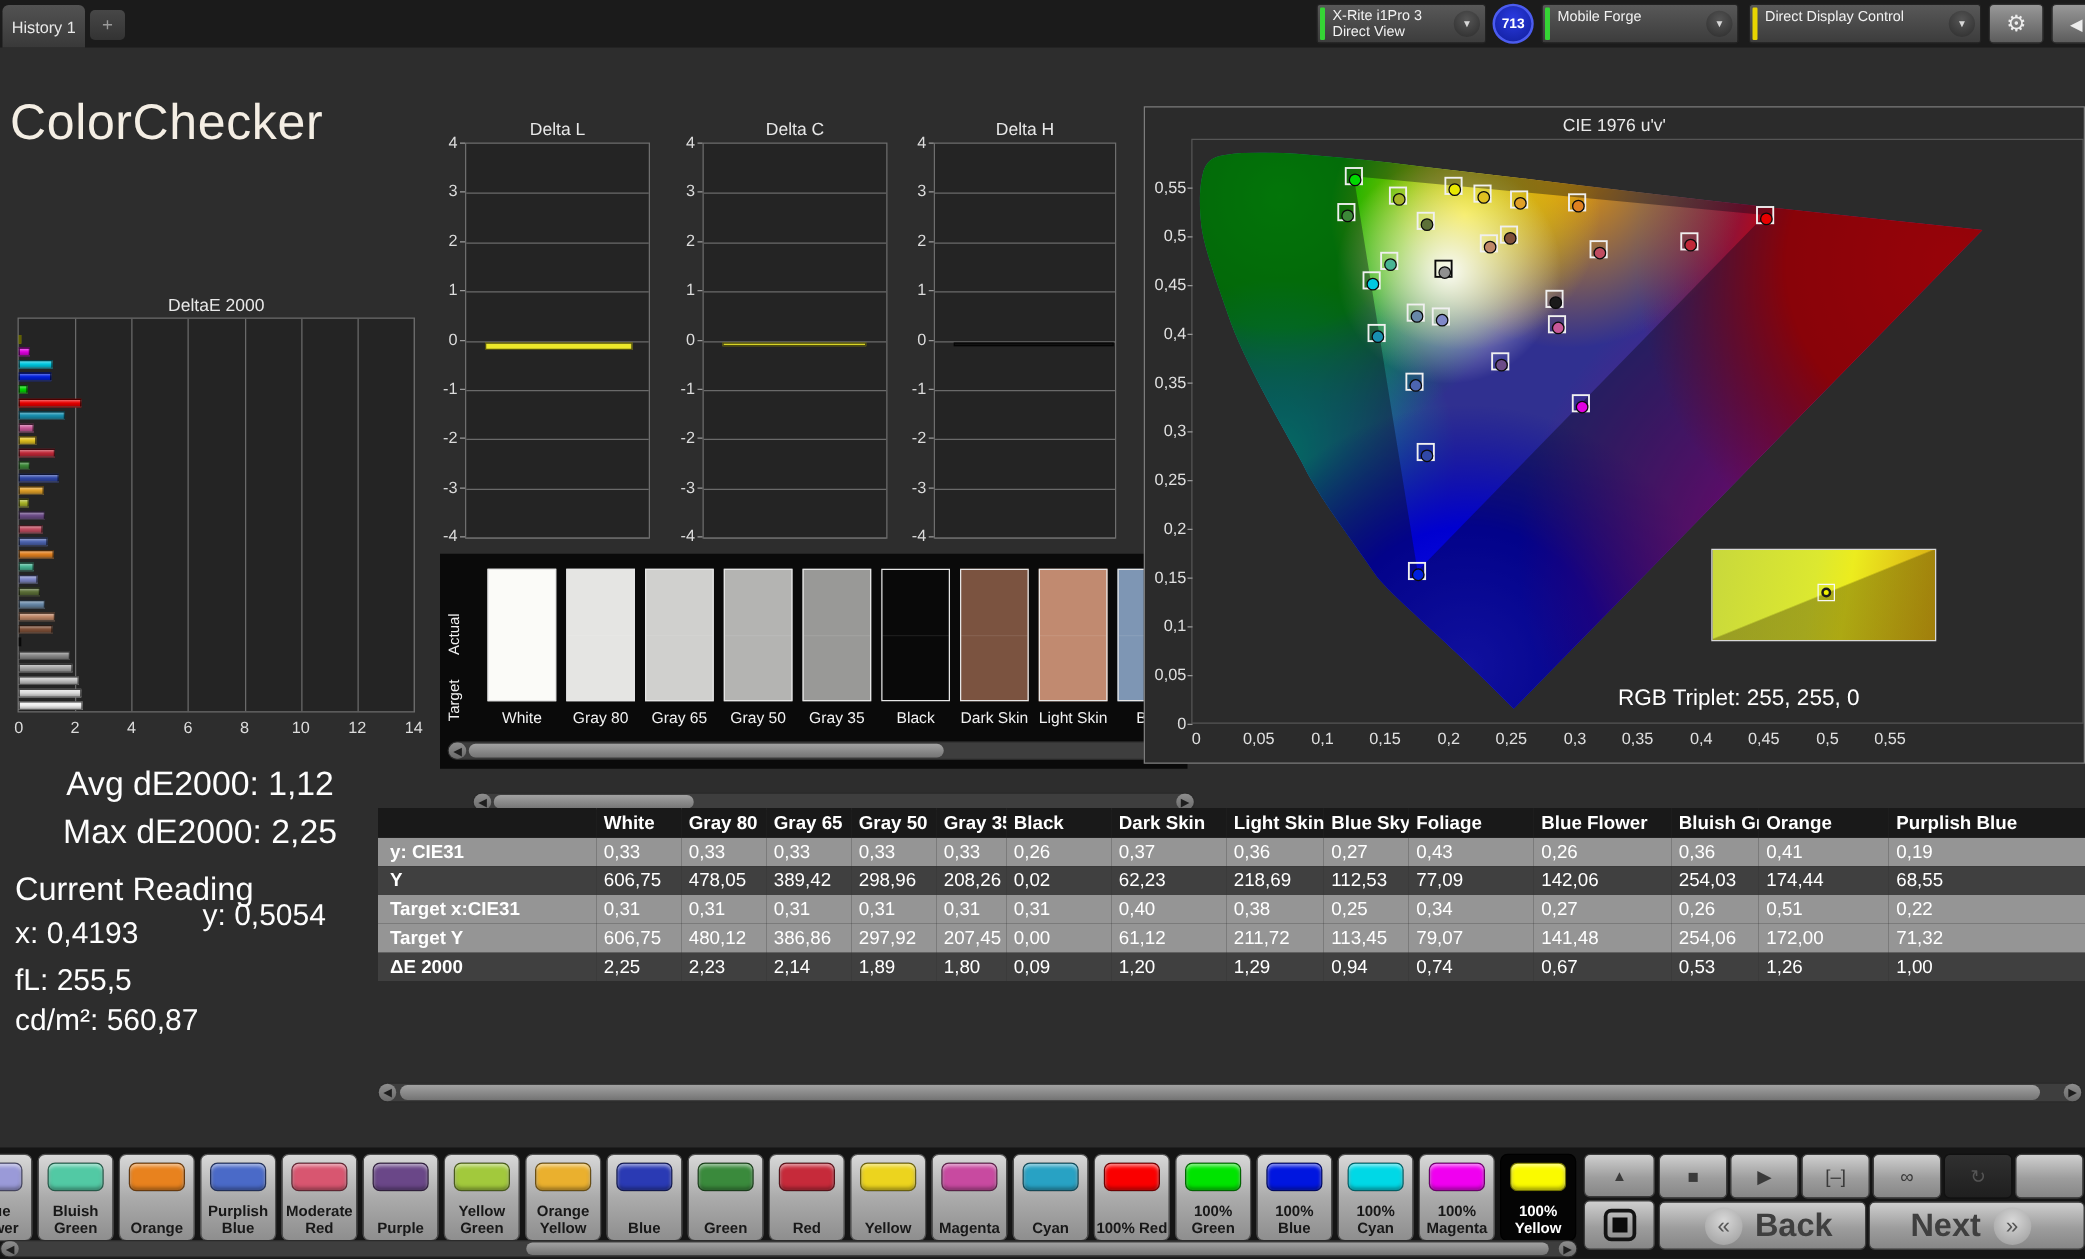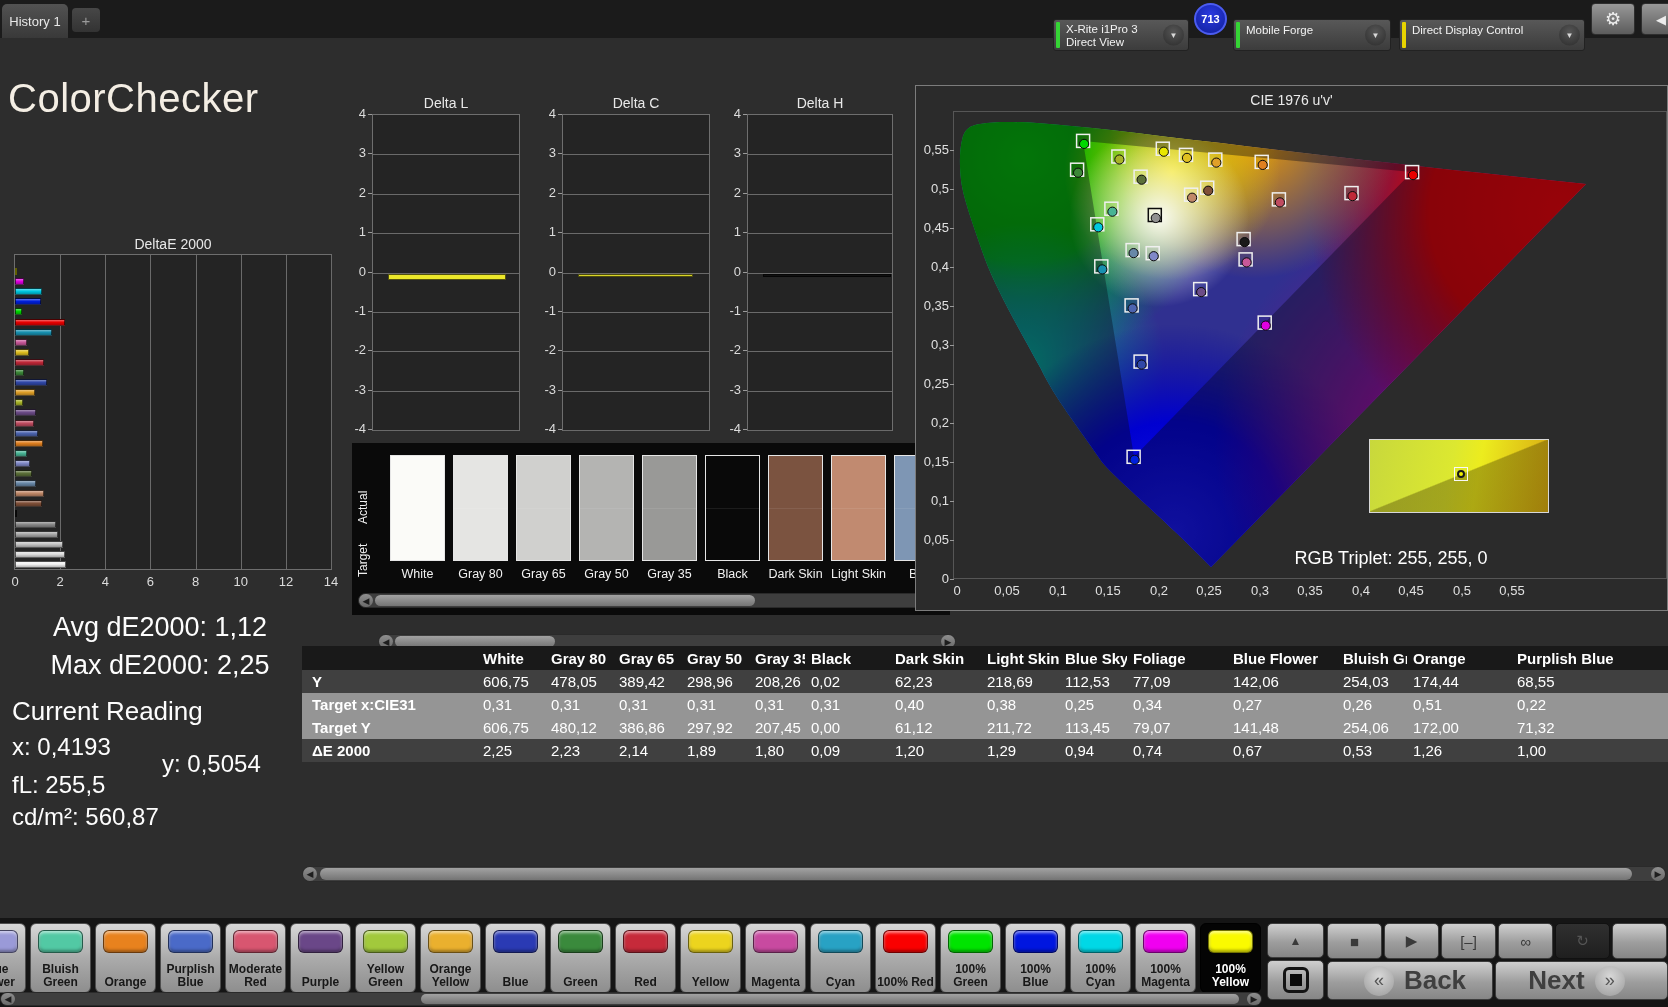--- a/index.html
+++ b/index.html
@@ -8,21 +8,21 @@
   .abs { position:absolute; }
 
   
   #topbar { left:0; top:0; width:1668px; height:38px; background:#1b1b1b; }
   .tab { left:2px; top:4px; width:66px; height:34px; background:linear-gradient(#525252,#393939);
          border-radius:5px 5px 0 0; color:#e8e8e8; font-size:13px; display:flex;
          align-items:center; justify-content:center; }
   .tab-add { left:72px; top:8px; width:28px; height:24px; background:linear-gradient(#474747,#333);
              border-radius:4px; color:#9a9a9a; font-size:15px; display:flex; align-items:center; justify-content:center; }
   .dd { top:3px; height:32px; background:linear-gradient(#585858,#3c3c3c); border:1px solid #222;
-        border-radius:3px; color:#f2f2f2;margin-top:16px; }
+        border-radius:3px; color:#f2f2f2; }
   .dd .accent { position:absolute; left:2px; top:2px; bottom:2px; width:4px; border-radius:1px; }
   .dd .txt { position:absolute; left:12px; top:3px; font-size:11.5px; line-height:12.5px; white-space:nowrap; }
   .dd .arrow { position:absolute; right:4px; top:50%; transform:translateY(-50%); width:21px; height:21px;
                border-radius:50%; background:radial-gradient(circle at 50% 35%, #555, #2c2c2c);
                color:#d8d8d8; font-size:8px; display:flex; align-items:center; justify-content:center; }
   #badge { left:1194px; top:3px; width:33px; height:32px; border-radius:50%;
            background:radial-gradient(circle at 50% 35%, #2a3ae0, #101e9a); border:2px solid #4b5cf0;
            color:#fff; font-size:11px; font-weight:bold; display:flex; align-items:center; justify-content:center; }
   .icon-btn { top:3px; height:32px; background:linear-gradient(#989898,#5c5c5c); border:1px solid #2e2e2e;
               border-radius:4px; color:#ececec; display:flex; align-items:center; justify-content:center; }
@@ -489,21 +489,21 @@
     <span id="inset-square"></span>
     <span id="inset-dot"></span>
   </div>
   <div id="rgb-triplet">RGB Triplet: 255, 255, 0</div>
 </div>
 
 <div class="abs stat-big" style="left:10px;top:612px;">Avg dE2000: 1,12</div>
 <div class="abs stat-big" style="left:10px;top:650px;">Max dE2000: 2,25</div>
 <div class="abs" style="left:12px;top:696px;font-size:26px;color:#fdfdfd;">Current Reading</div>
 <div class="abs stat-med" style="left:12px;top:733px;">x: 0,4193</div>
-<div class="abs stat-med" style="left:162px;top:750px;">y: 0,5054</div>
+<div class="abs stat-med" style="left:162px;top:719px;">y: 0,5054</div>
 <div class="abs stat-med" style="left:12px;top:771px;">fL: 255,5</div>
 <div class="abs stat-med" style="left:12px;top:803px;">cd/m²: 560,87</div>
 
 <div class="abs" id="cc-table">
     <table>
       <colgroup>
         <col style="width: 175px;">
         <col style="width: 68px;">
         <col style="width: 68px;">
         <col style="width: 68px;">
@@ -533,20 +533,38 @@
           <th>Blue Sky</th>
           <th>Foliage</th>
           <th>Blue Flower</th>
           <th>Bluish Green</th>
           <th>Orange</th>
           <th>Purplish Blue</th>
           <th>Modera</th>
         </tr>
       </thead>
       <tbody>
+        <tr class="light">
+          <td class="rlabel">y: CIE31</td>
+          <td>0,33</td>
+          <td>0,33</td>
+          <td>0,33</td>
+          <td>0,33</td>
+          <td>0,33</td>
+          <td>0,26</td>
+          <td>0,37</td>
+          <td>0,36</td>
+          <td>0,27</td>
+          <td>0,43</td>
+          <td>0,26</td>
+          <td>0,36</td>
+          <td>0,41</td>
+          <td>0,19</td>
+          <td>0,32</td>
+        </tr>
         <tr class="dark">
           <td class="rlabel">Y</td>
           <td>606,75</td>
           <td>478,05</td>
           <td>389,42</td>
           <td>298,96</td>
           <td>208,26</td>
           <td>0,02</td>
           <td>62,23</td>
           <td>218,69</td>

